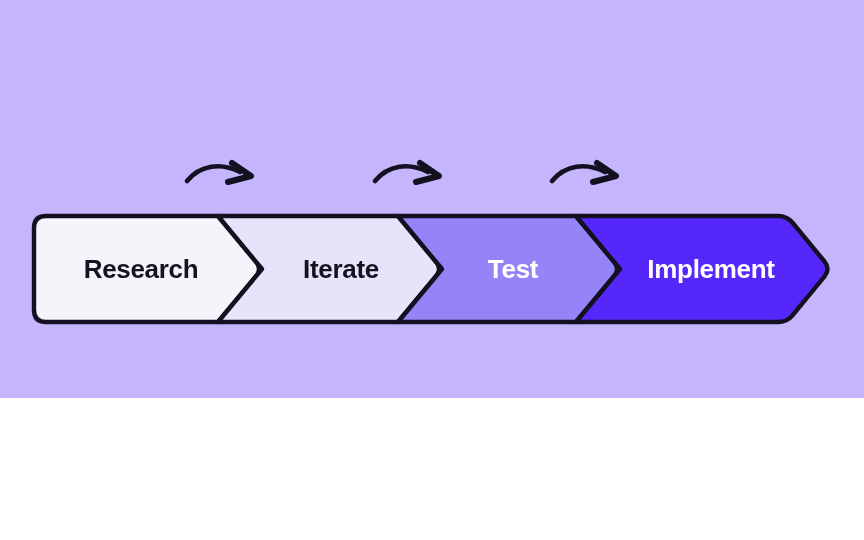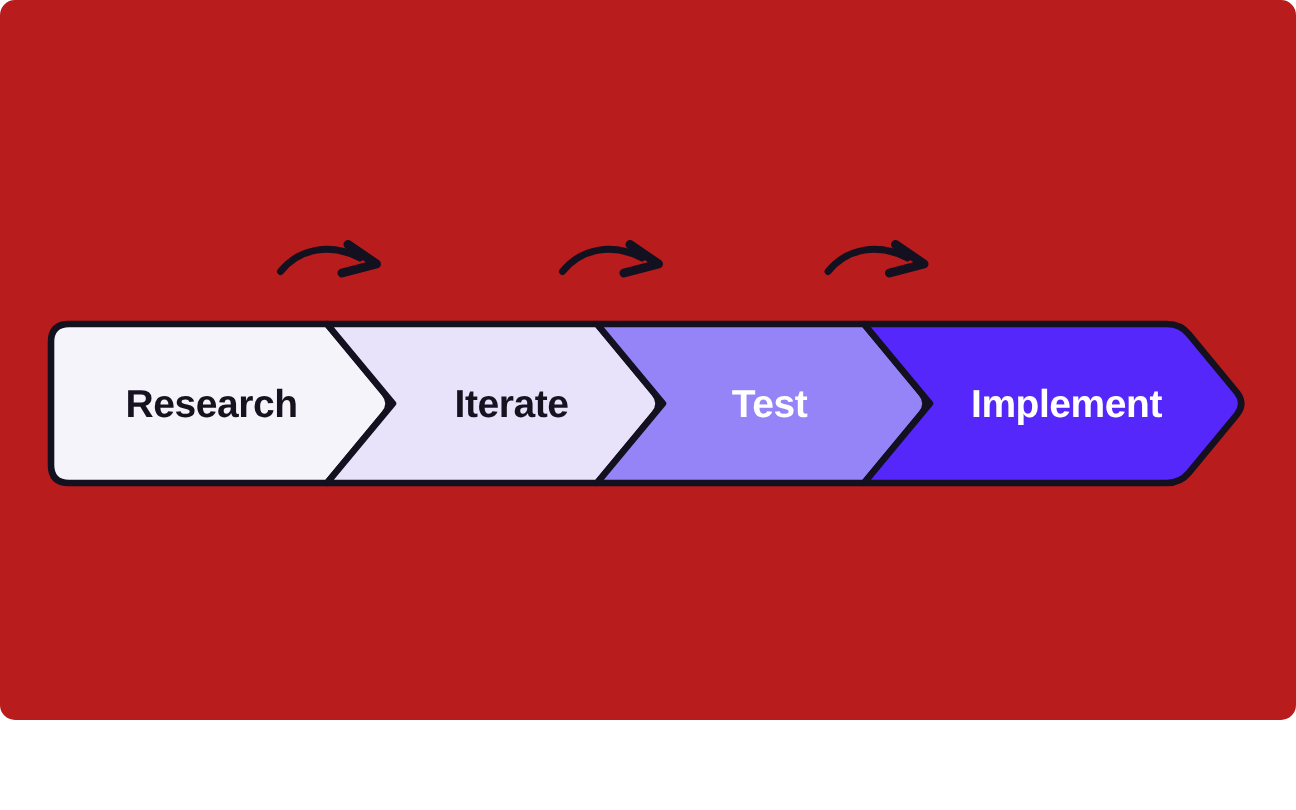--- a/index.html
+++ b/index.html
@@ -7,23 +7,22 @@
     padding: 0;
     background: #ffffff;
     width: 864px;
     height: 540px;
     overflow: hidden;
     font-family: "Liberation Sans", sans-serif;
   }
   .stage {
     position: relative;
     width: 864px;
-    height: 480px;
-    background: #b91c1c;
-    border-radius: 10px;
+    height: 398px;
+    background: #c4b5fd;
   }
   svg { display: block; }
   .step-label {
     font-family: "Liberation Sans", "DejaVu Sans", sans-serif;
     font-weight: 700;
     font-size: 26px;
     letter-spacing: -0.3px;
   }
 </style>
 </head>

